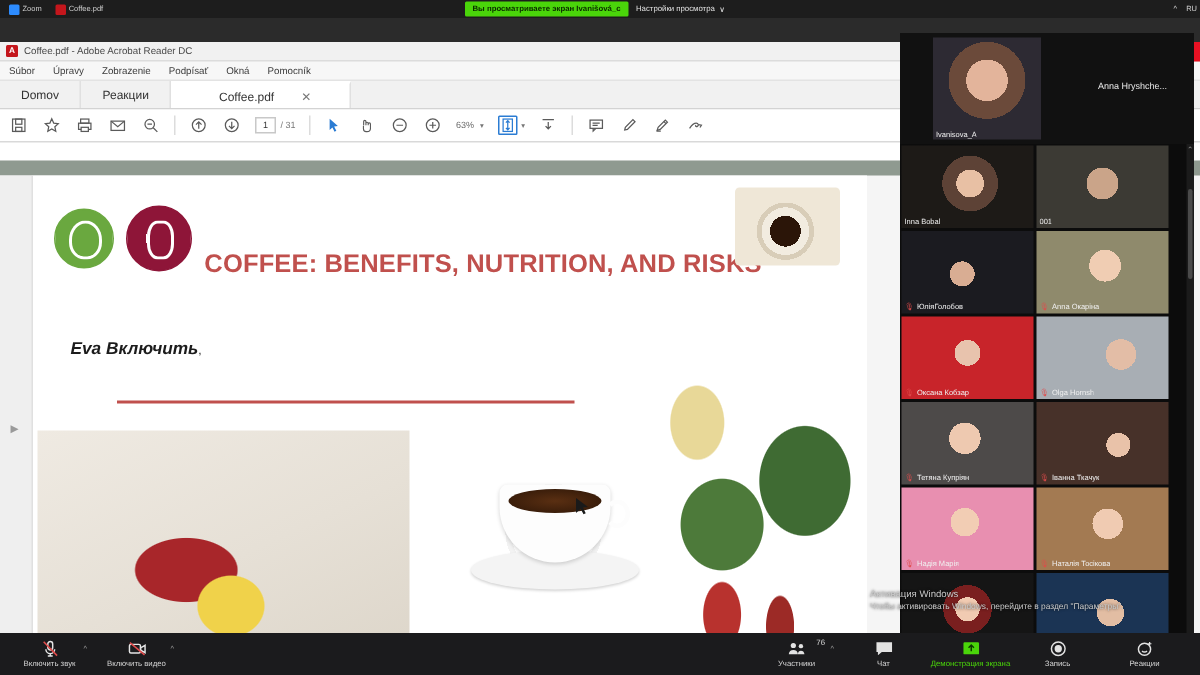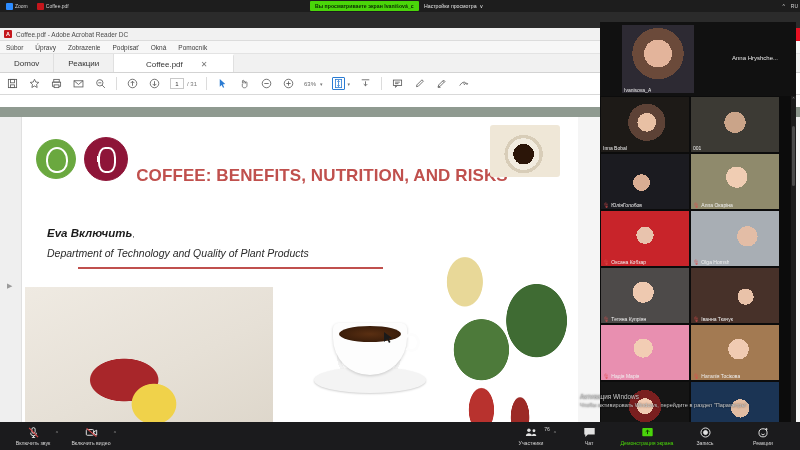--- a/index.html
+++ b/index.html
@@ -435,21 +435,20 @@
 
       <div class="page">
         <div class="logo logo-green"></div>
         <div class="logo logo-red"></div>
 
         <div class="slide-title">COFFEE:  BENEFITS, NUTRITION, AND RISKS</div>
 
         <div class="slide-author">
           <span>Eva Включить</span><span class="comma">,</span>
         </div>
-        <div class="slide-dept">Department of Technology and Quality of Plant Products</div>
         <div class="slide-rule"></div>
 
         <div class="img-cup-top"></div>
         <div class="img-beans"></div>
 
         <div class="img-cup-mid"></div>
         <div class="saucer"></div>
         <div class="cupbody"></div>
         <div class="coffee"></div>
         <div class="cuphandle"></div>

